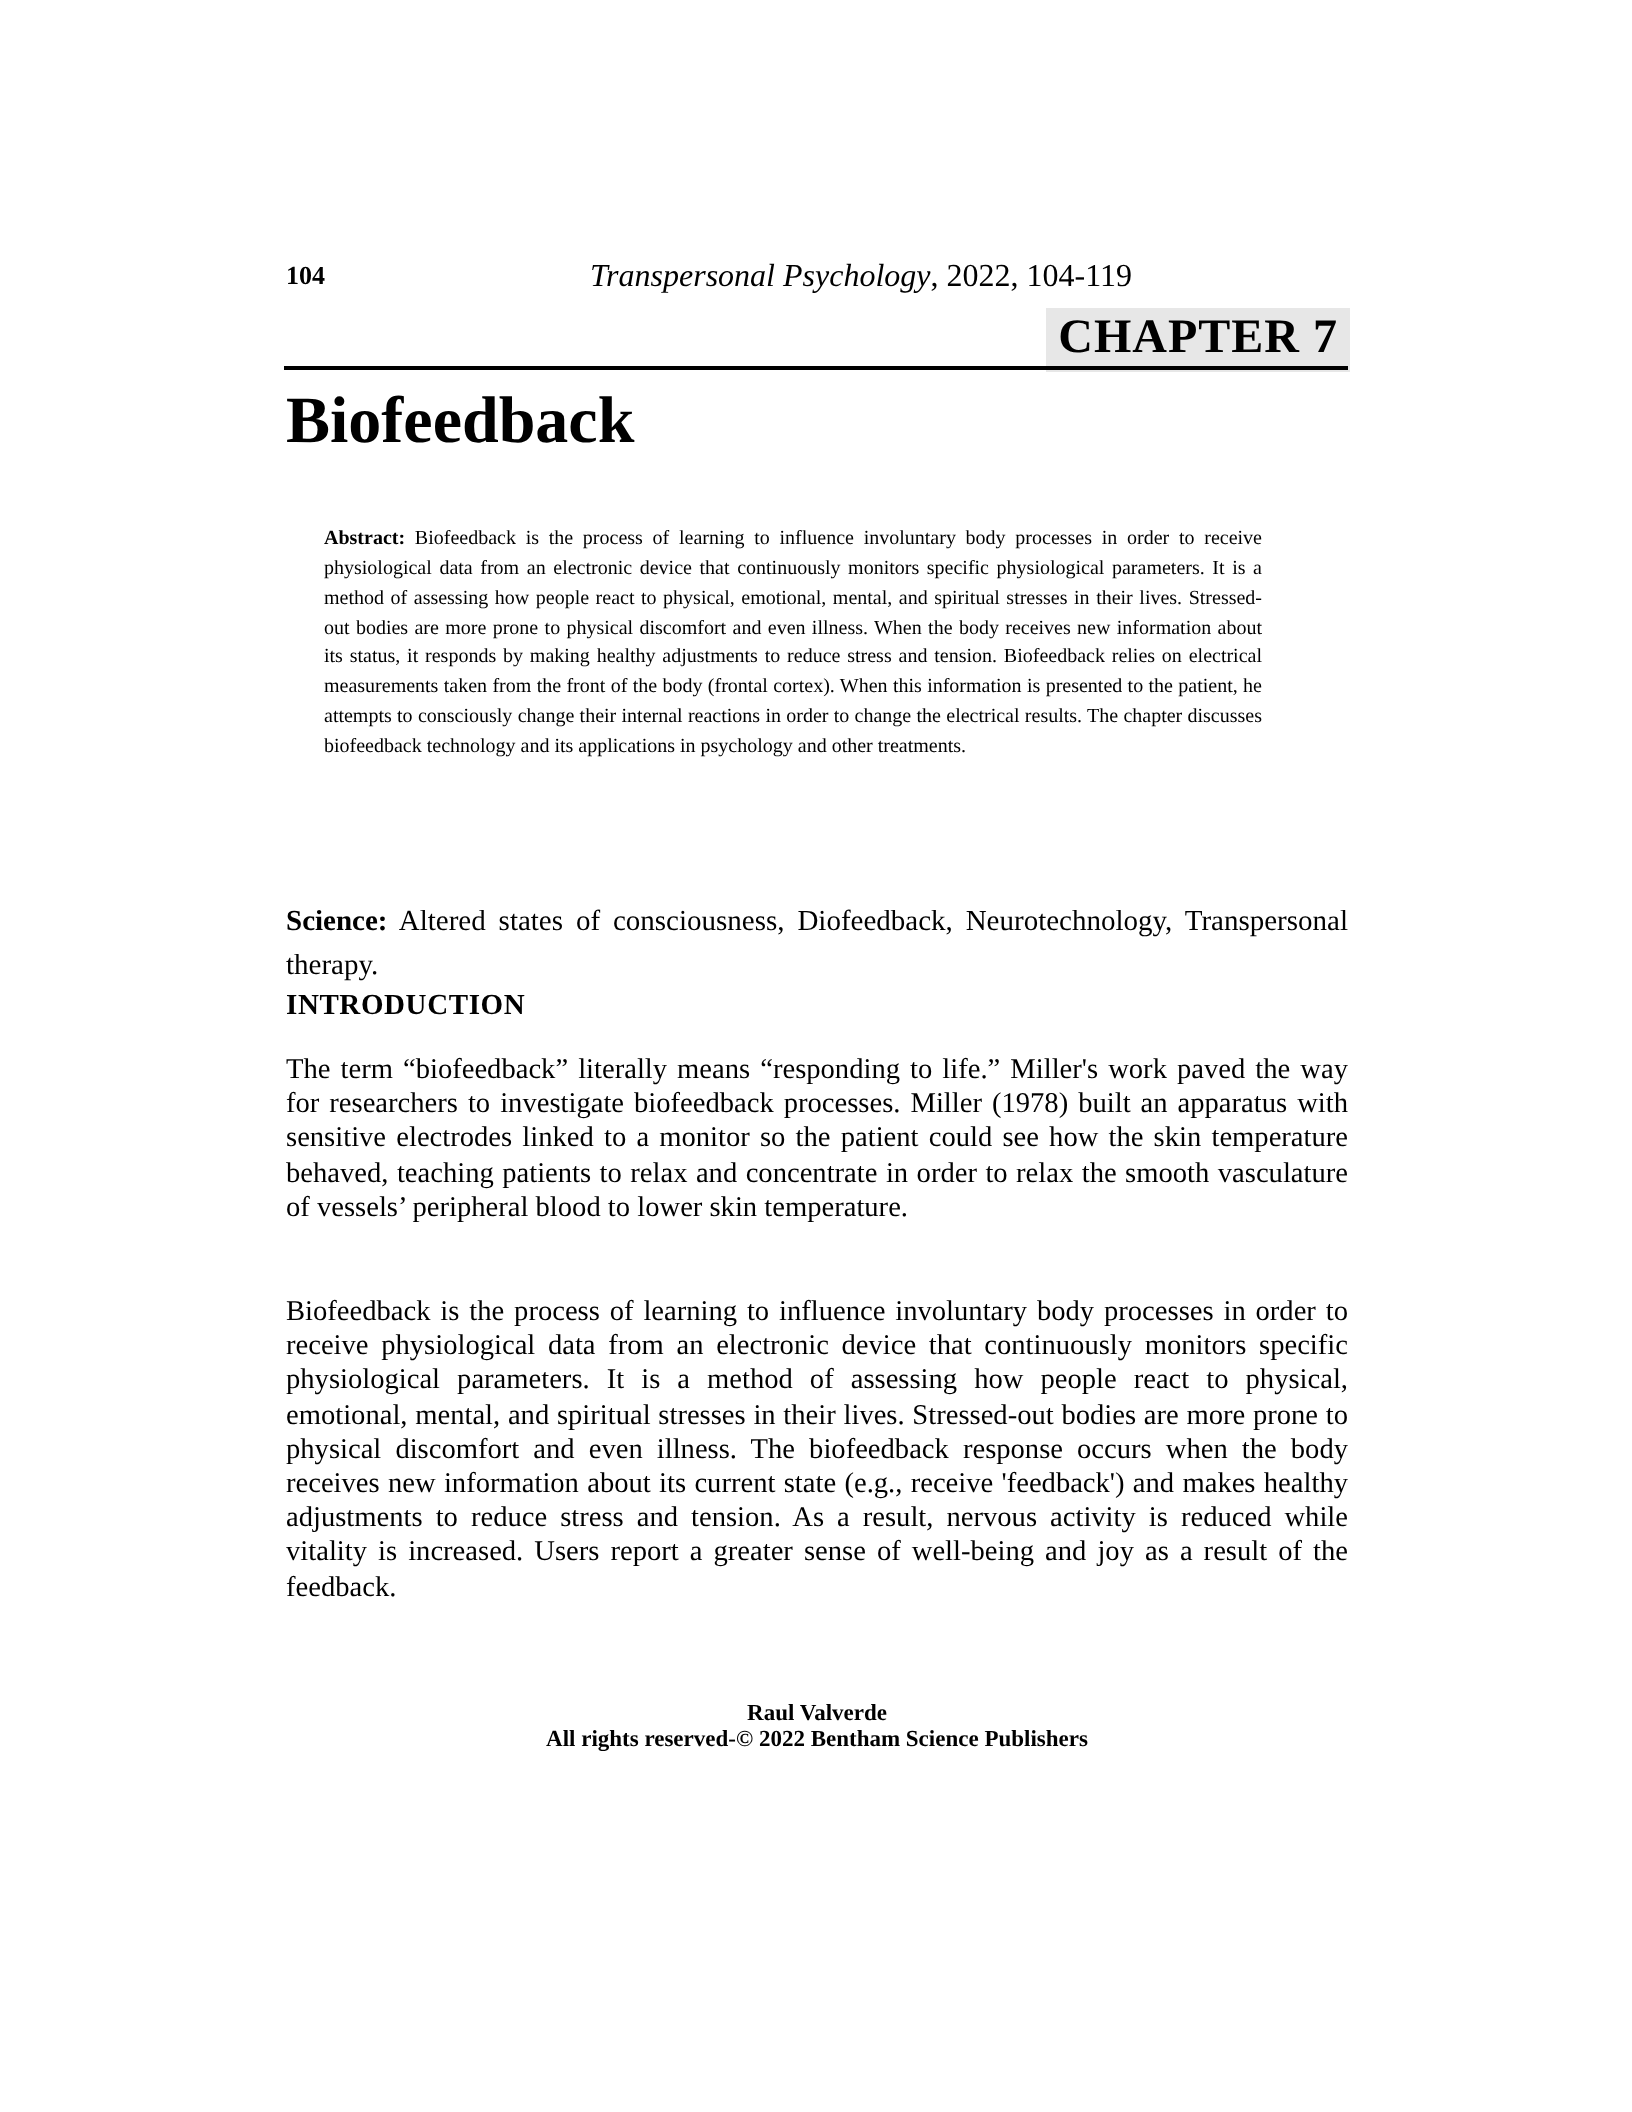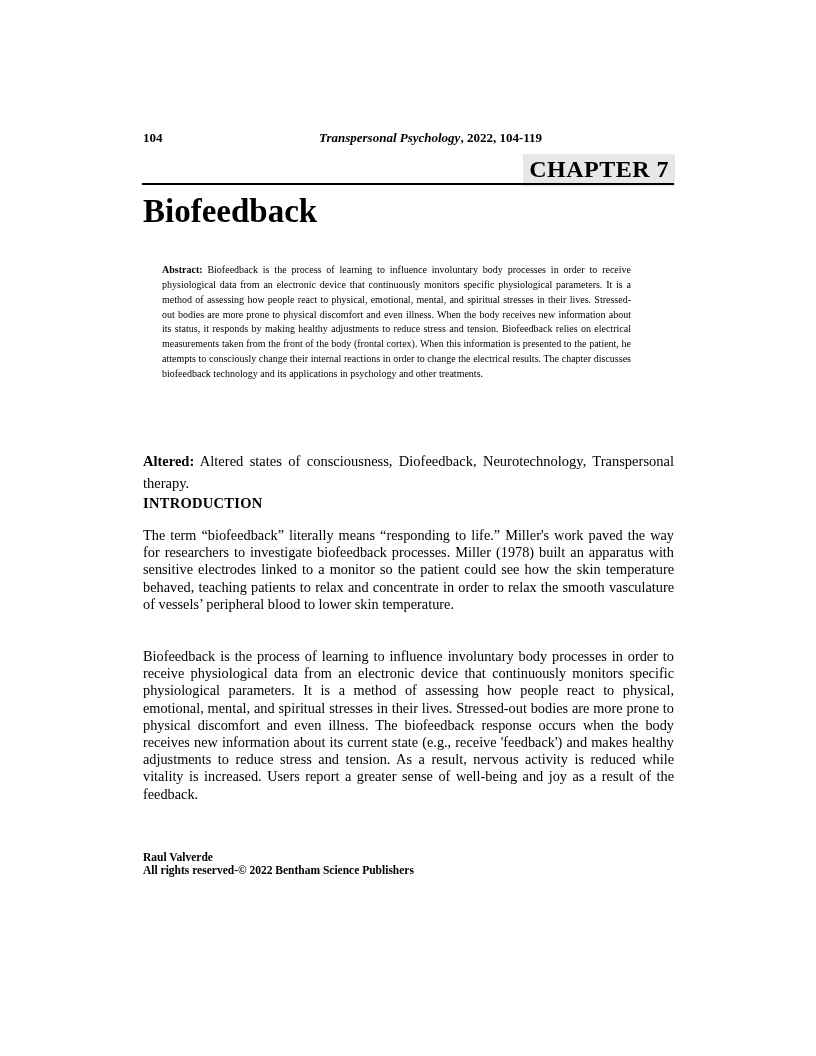--- a/index.html
+++ b/index.html
@@ -23,22 +23,22 @@
     font-size: 13px;
     font-weight: bold;
     text-align: right;
   }
   .header-journal {
     position: absolute;
     left: 165px;
     top: 130px;
     width: 531px;
     text-align: center;
-    font-size: 13px;
-    font-weight: bold;
+    font-size: 16px;
+    font-weight: normal;
   }
   .journal-title {
     font-style: italic;
   }
   .chapter-badge {
     position: absolute;
     top: 154px;
     right: 141px;
     background: #e7e7e7;
     font-size: 24px;
@@ -98,20 +98,21 @@
     text-align: justify;
   }
   .para1 { top: 527px; }
   .para2 { top: 648px; }
   .italic { }
   .footer {
     position: absolute;
     left: 143px;
     top: 851px;
     width: 531px;
+    text-align: center;
     font-size: 11.5px;
     font-weight: bold;
     line-height: 13px;
   }
 </style>
 </head>
 <body>
 
 <div class="page">
 
@@ -125,21 +126,21 @@
 
   <div class="rule"></div>
 
   <h1 class="doc-title" style="margin:0;">Biofeedback</h1>
 
   <div class="abstract">
     <span class="bold-label">Abstract:</span><span> Biofeedback is the process of learning to influence involuntary body processes in order to receive physiological data from an electronic device that continuously monitors specific physiological parameters. It is a method of assessing how people react to physical, emotional, mental, and spiritual stresses in their lives. Stressed-out bodies are more prone to physical discomfort and even illness. When the body receives new information about its status, it responds by making healthy adjustments to reduce stress and tension. Biofeedback relies on electrical measurements taken from the front of the body (frontal cortex). When this information is presented to the patient, he attempts to consciously change their internal reactions in order to change the electrical results. The chapter discusses biofeedback technology and its applications in psychology and other treatments.</span>
   </div>
 
   <div class="keywords">
-    <span class="bold-label">Altered:</span><span> Altered states of consciousness, Diofeedback, Neurotechnology, Transpersonal therapy.</span>
+    <span class="bold-label">Science:</span><span> Altered states of consciousness, Diofeedback, Neurotechnology, Transpersonal therapy.</span>
   </div>
 
   <div class="intro-heading">INTRODUCTION</div>
 
   <div class="body-para para1">The term “biofeedback” literally means “responding to life.” Miller's work paved the way for researchers to investigate biofeedback processes. Miller (1978) built an apparatus with sensitive electrodes linked to a monitor so the patient could see how the skin temperature behaved, teaching patients to relax and concentrate in order to relax the smooth vasculature of vessels’ peripheral blood to lower skin temperature.</div>
 
   <div class="body-para para2">
     <span>Biofeedback is the process of learning to influence involuntary body processes in order to receive physiological data from an electronic device that continuously monitors specific physiological parameters. It is a method of assessing how people react to physical, emotional, mental, and spiritual stresses in their lives. Stressed-out bodies are more prone to physical discomfort and even illness. The biofeedback response occurs when the body receives new information about its current state (</span><span class="italic">e.g.,</span><span> receive 'feedback') and makes healthy adjustments to reduce stress and tension. As a result, nervous activity is reduced while vitality is increased. Users report a greater sense of well-being and joy as a result of the feedback.</span>
   </div>
 

